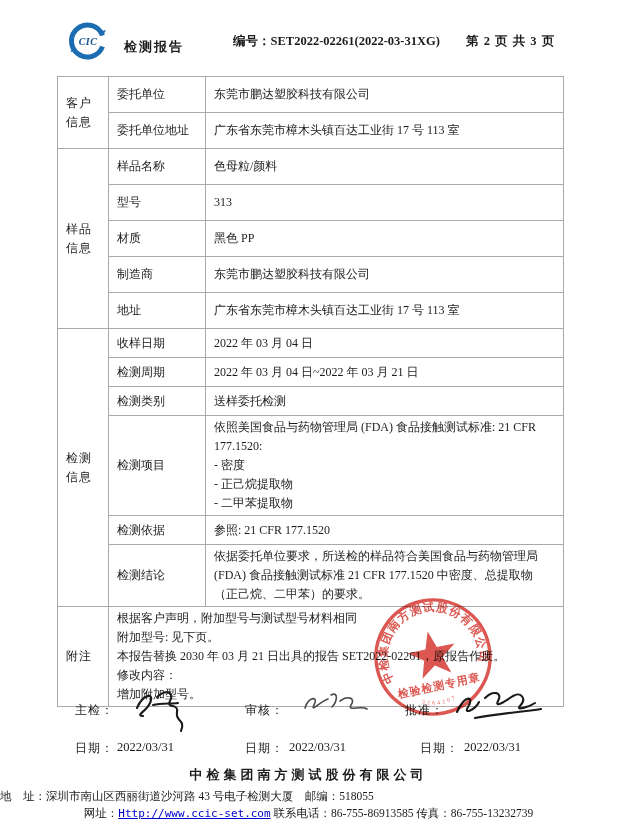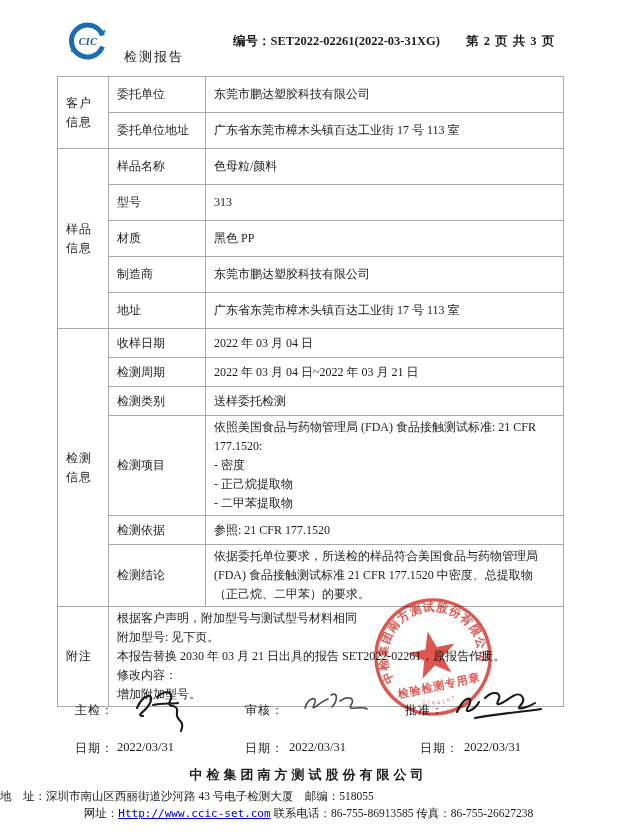--- a/index.html
+++ b/index.html
@@ -3,21 +3,21 @@
 <meta charset="utf-8">
 <style>
   html,body{margin:0;padding:0;}
   body{
     width:617px;height:840px;position:relative;background:#ffffff;
     font-family:"Liberation Serif","DejaVu Serif",serif;
     color:#1c1c1c;overflow:hidden;
   }
   
   .logo-svg{position:absolute;left:66px;top:19px;width:44px;height:44px;}
-  .hdr-title{position:absolute;left:124px;top:48px;font-size:13px;font-weight:normal;letter-spacing:2px;}
+  .hdr-title{position:absolute;left:124px;top:38px;font-size:13px;font-weight:bold;letter-spacing:2px;}
   .hdr-no{position:absolute;left:233px;top:33px;font-size:12.5px;font-weight:bold;}
   .hdr-page{position:absolute;left:466px;top:33px;font-size:12.5px;font-weight:bold;letter-spacing:1px;}
   
   table.report{
     position:absolute;left:57px;top:76px;width:506px;
     border-collapse:collapse;table-layout:fixed;
     font-size:12px;
   }
   table.report td{
     border:1px solid #a9a9a9;
@@ -208,14 +208,14 @@
   <text x="62" y="95" text-anchor="middle" font-size="11" font-weight="bold" fill="#d8453e" letter-spacing="1">检验检测专用章</text>
   <text font-size="5.5" fill="#d8453e" letter-spacing="2.5">
     <textPath href="#arcBottom" startOffset="4">3264207</textPath>
   </text>
 </svg>
 
 <div class="foot-company">中检集团南方测试股份有限公司</div>
 <div class="foot-line1">地　址：深圳市南山区西丽街道沙河路 43 号电子检测大厦　邮编：518055</div>
 <div class="foot-line2">
   <span>网址：</span><a class="weblink" href="#">Http://www.ccic-set.com</a>
-  <span>联系电话：86-755-86913585  传真：86-755-26627238</span>
+  <span>联系电话：86-755-86913585  传真：86-755-13232739</span>
 </div>
 
 </body></html>

